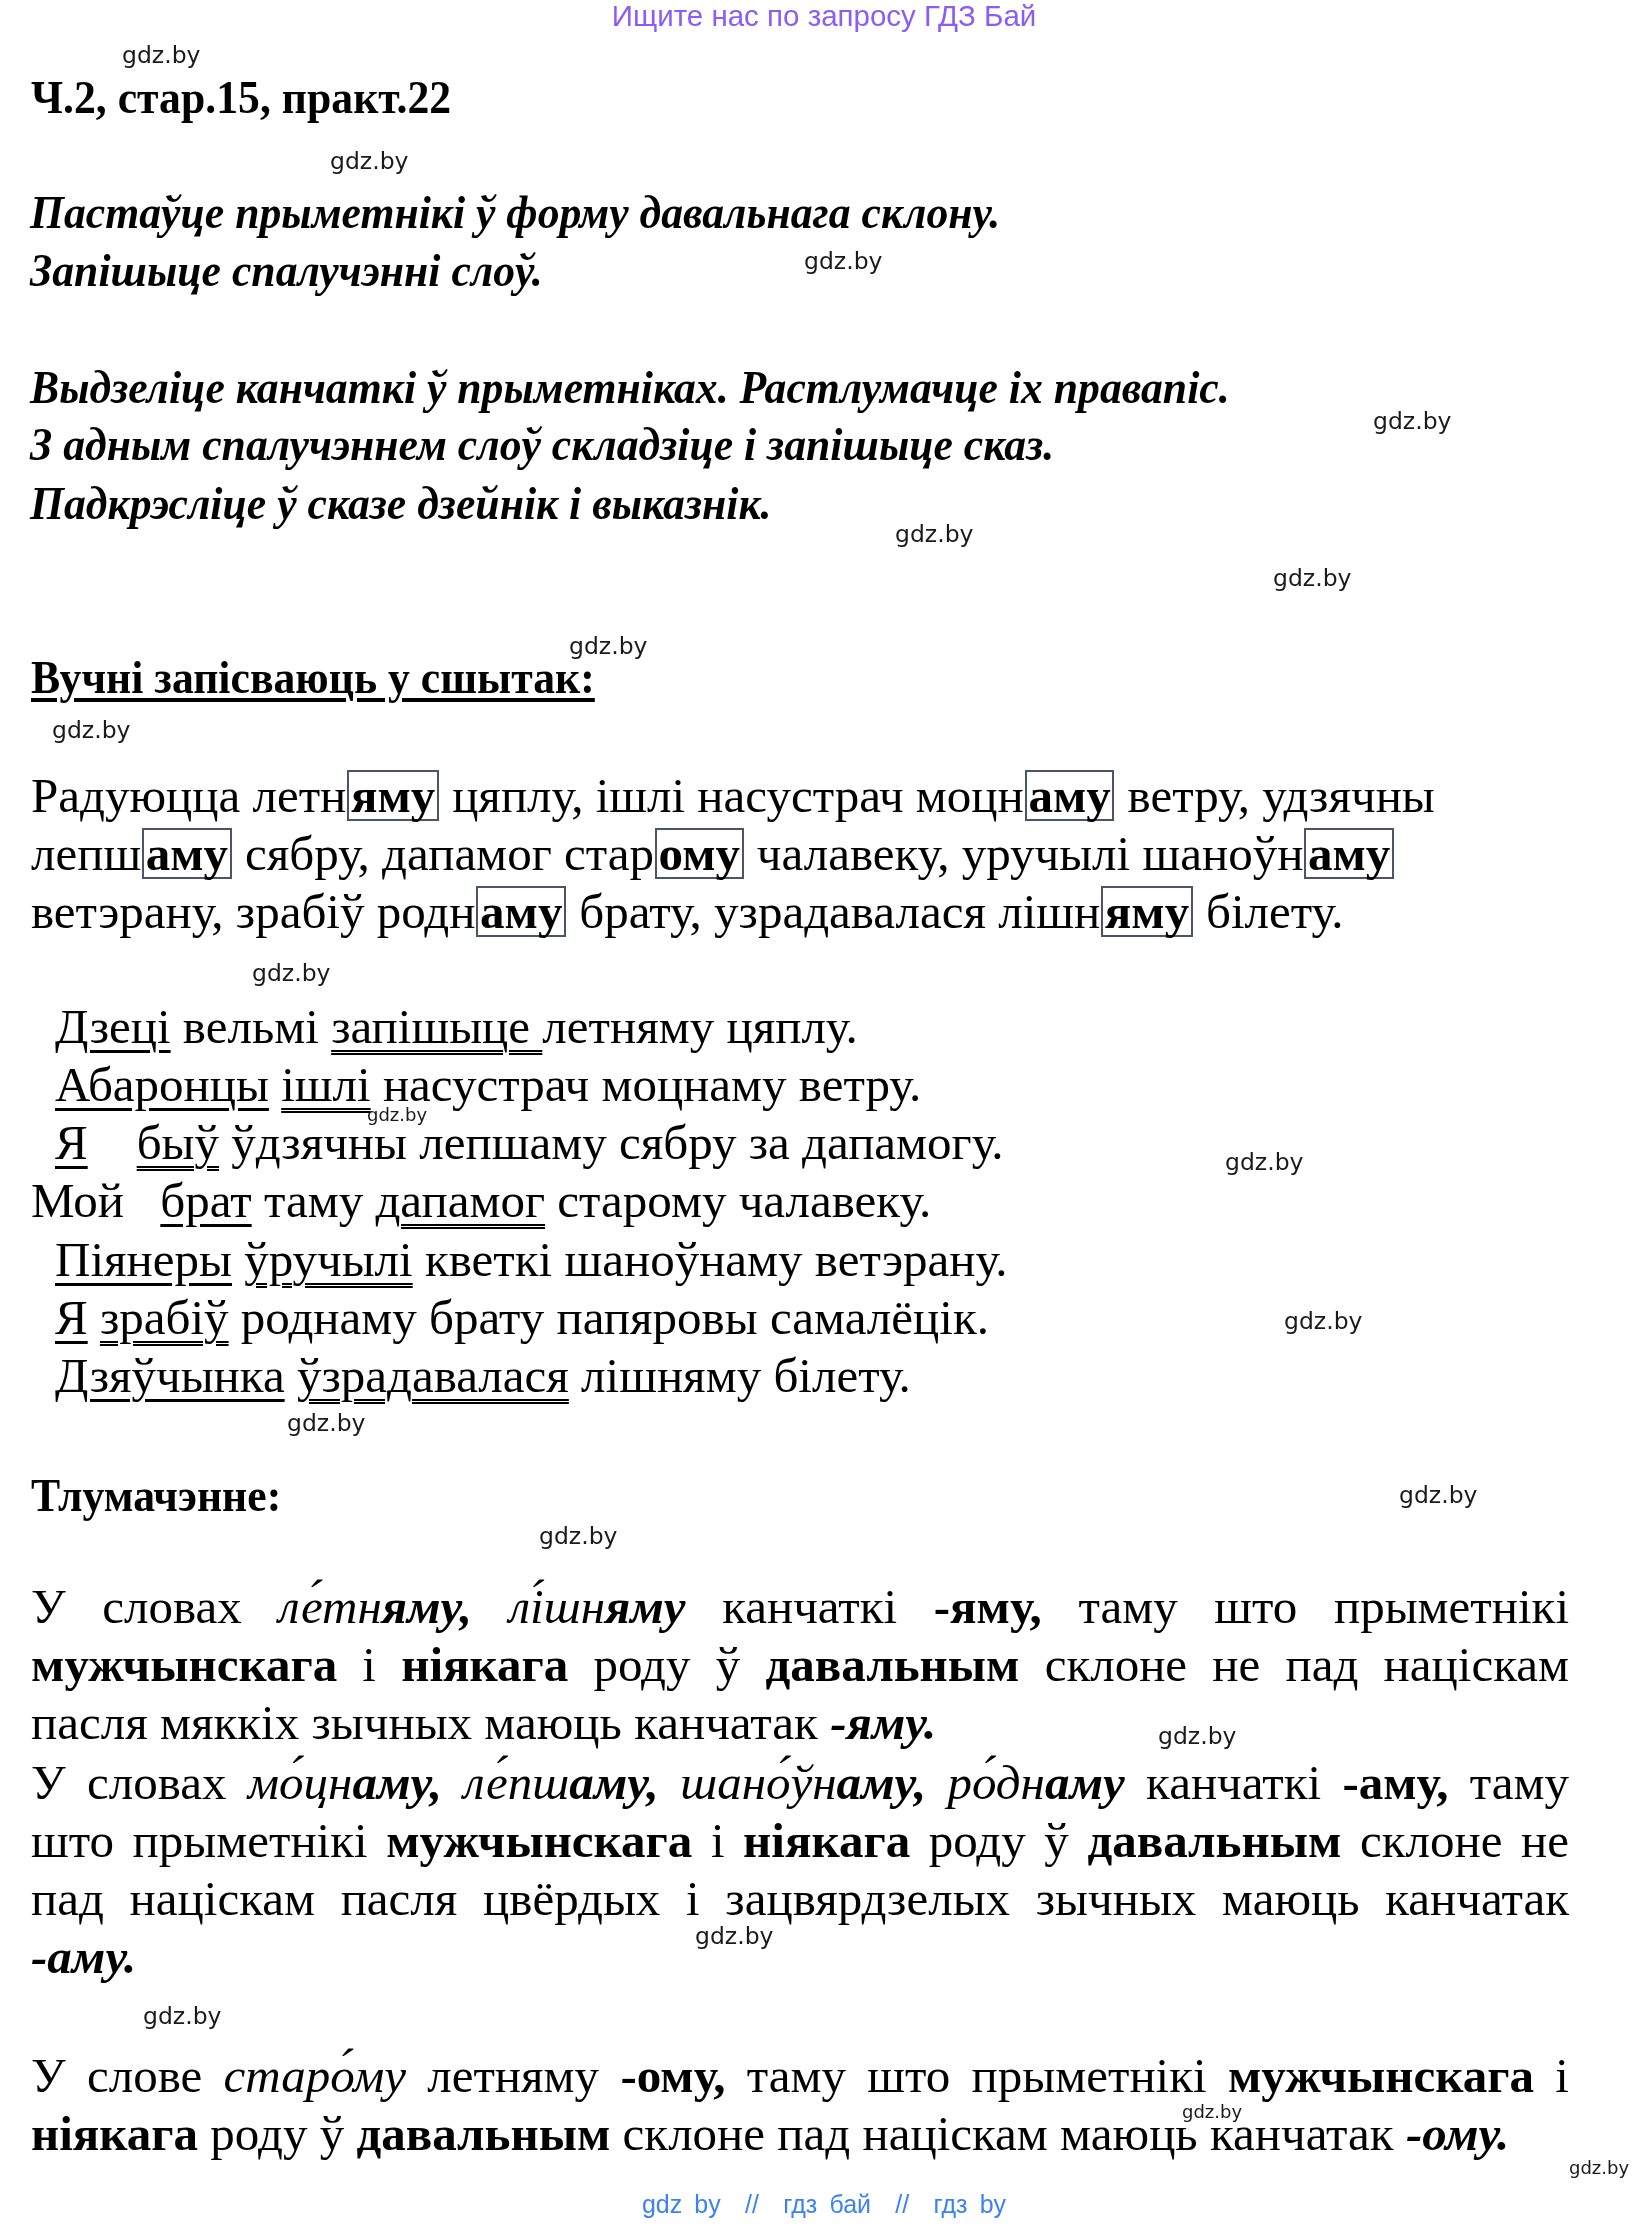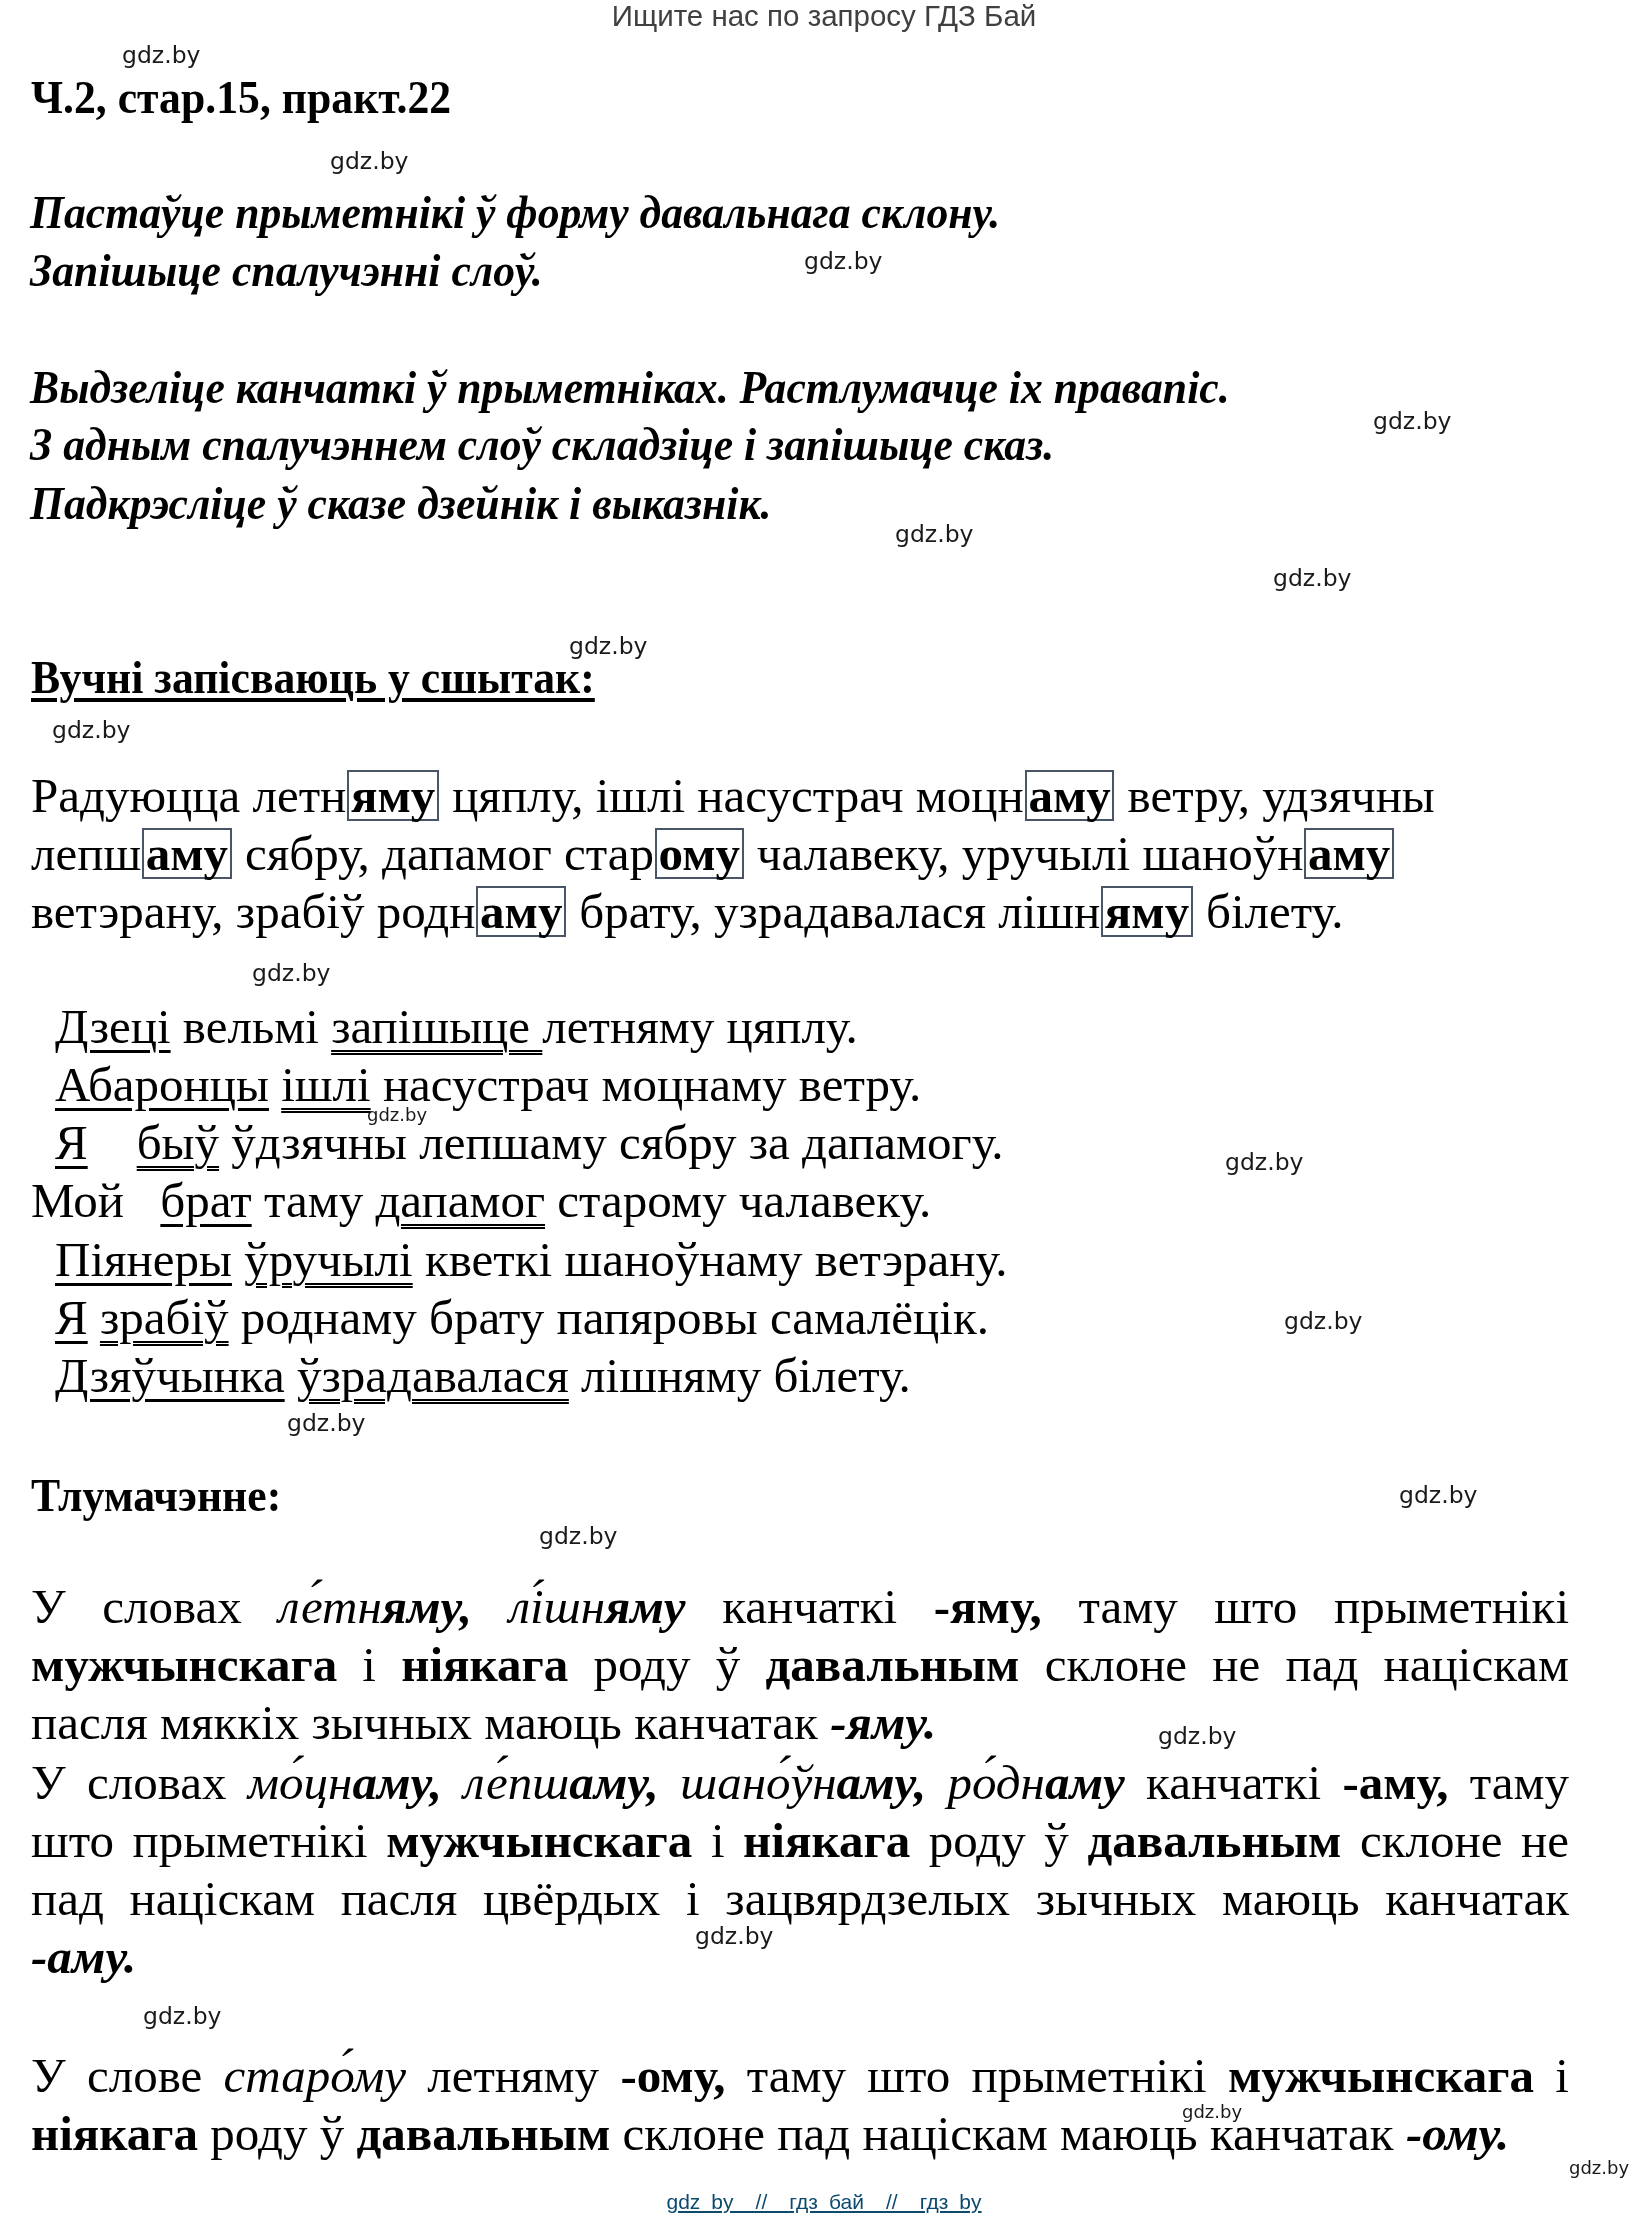--- a/index.html
+++ b/index.html
@@ -3,21 +3,21 @@
 <meta charset="utf-8">
 <style>
   html, body { margin: 0; padding: 0; background: #ffffff; }
   body {
     width: 1648px; height: 2231px; position: relative; overflow: hidden;
     font-family: "Liberation Serif", serif; color: #000;
   }
   .abs { position: absolute; white-space: nowrap; }
   .top-link {
     left: 0; width: 1648px; top: 0; text-align: center;
-    font-family: "Liberation Sans", sans-serif; font-size: 29.5px; color: #404040;
+    font-family: "Liberation Sans", sans-serif; font-size: 29.5px; color: #8b5cf6;
     line-height: 31px;
   }
   .wm {
     font-family: "DejaVu Sans", sans-serif; font-size: 23.5px; color: #1a1a1a;
     line-height: 26px;
   }
   .wm.small { font-size: 18px; }
   .title {
     left: 31px; top: 70px; font-size: 47px; font-weight: bold; line-height: 54px;
     transform: scaleX(0.93); transform-origin: left;
@@ -45,23 +45,22 @@
     transform: scaleX(0.93); transform-origin: left; }
   .expl {
     left: 31px; width: 1538px; font-size: 49px; line-height: 58px;
     text-align: justify; white-space: normal;
   }
   .it { font-style: italic; }
   .b { font-weight: bold; margin-top: 25px; }
   .bi { font-weight: bold; font-style: italic; }
   .footer {
     left: 0; width: 1648px; top: 2190px; text-align: center;
-    font-family: "Liberation Sans", sans-serif; font-size: 21px; color: #0c4a6e;
+    font-family: "Liberation Sans", sans-serif; font-size: 25px; color: #3b82f6;
     word-spacing: 5.2px;
-    text-decoration: underline;
   }
 </style>
 </head>
 <body>
 
 <div class="abs top-link">Ищите нас по запросу ГДЗ Бай</div>
 
 <div class="abs wm" style="left:122px;top:42px">gdz.by</div>
 <div class="abs wm" style="left:330px;top:148px">gdz.by</div>
 <div class="abs wm" style="left:804px;top:248px">gdz.by</div>

